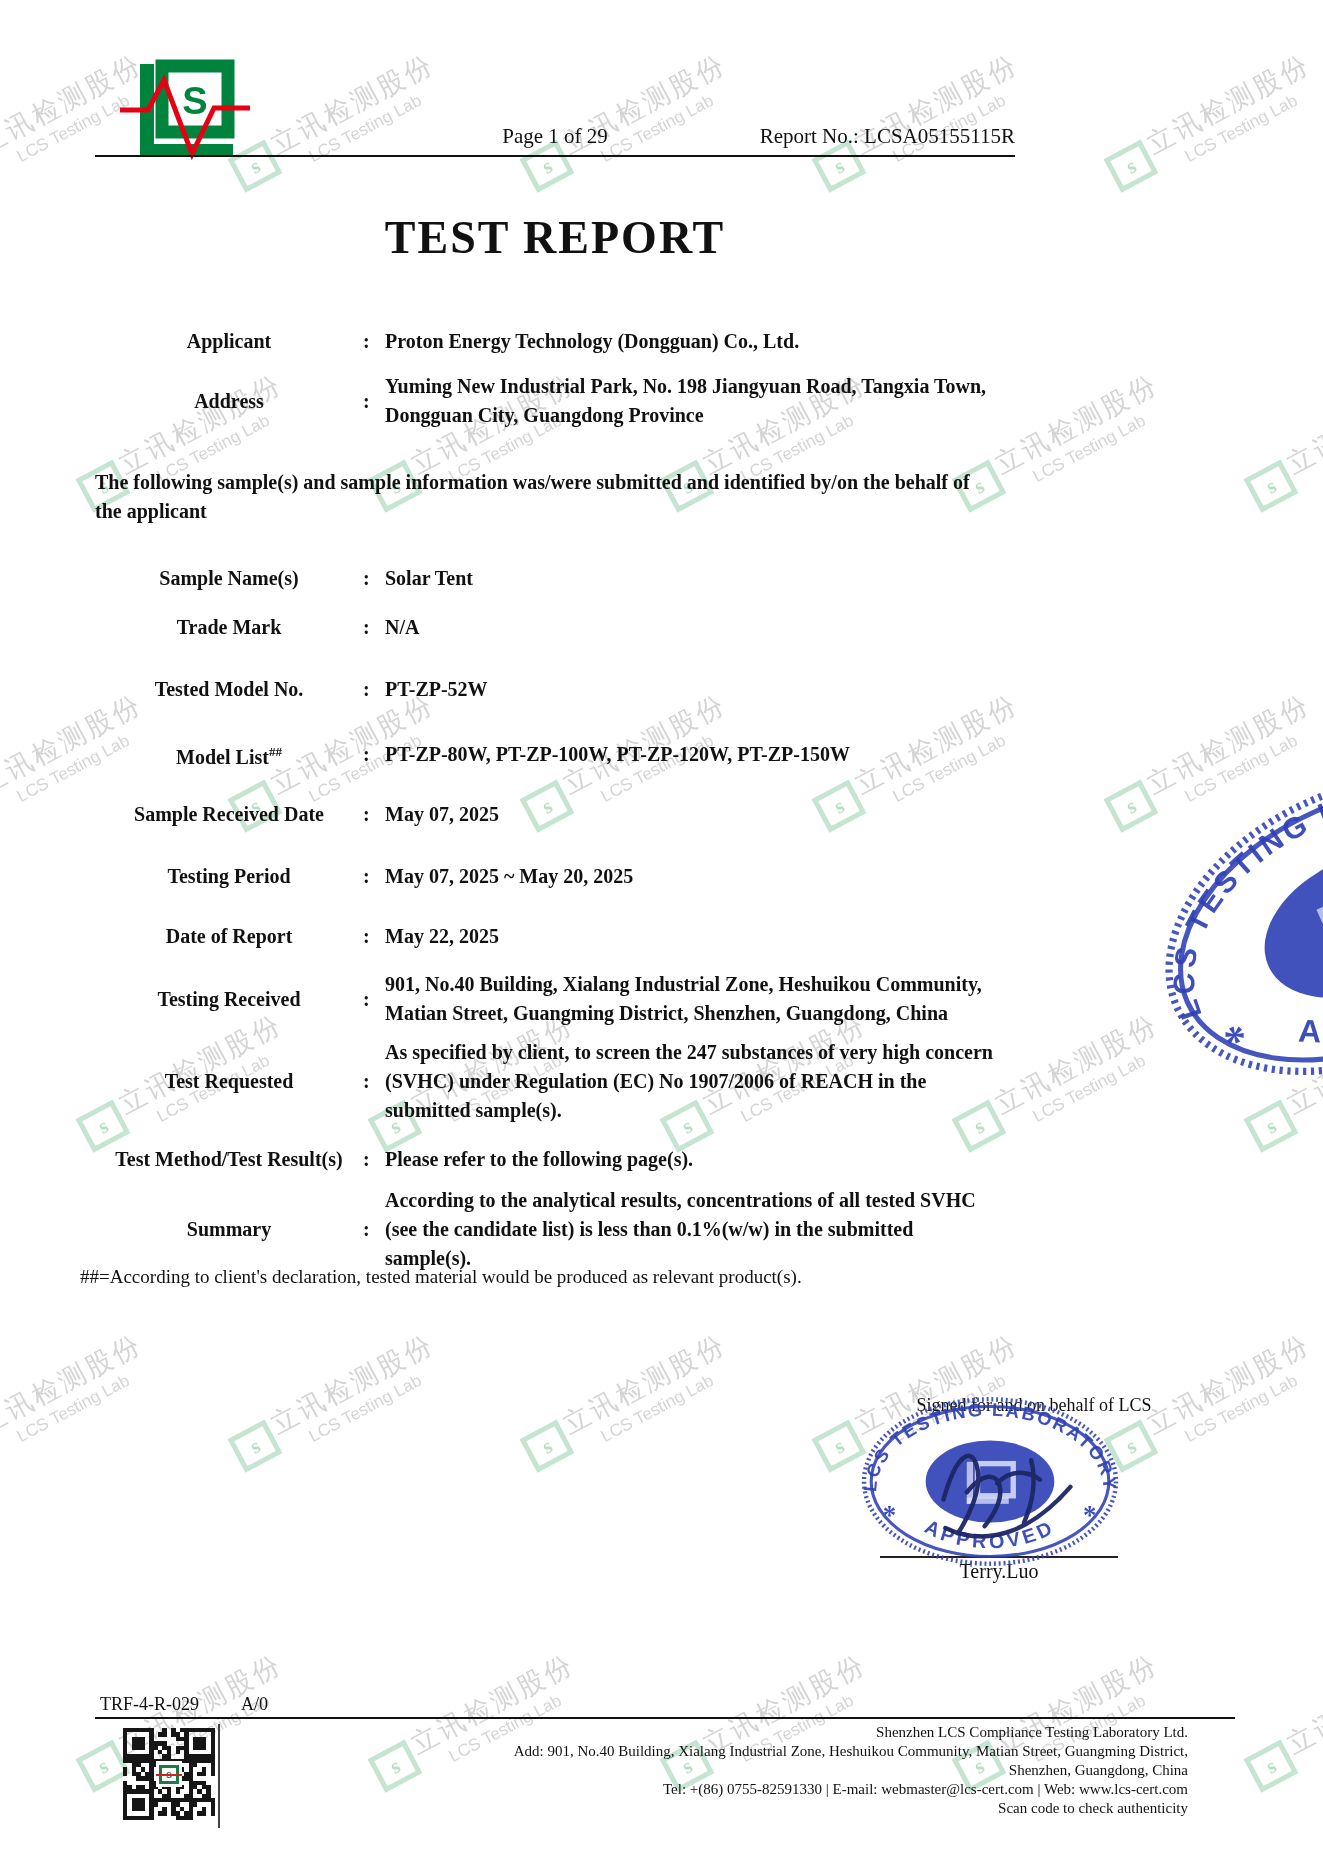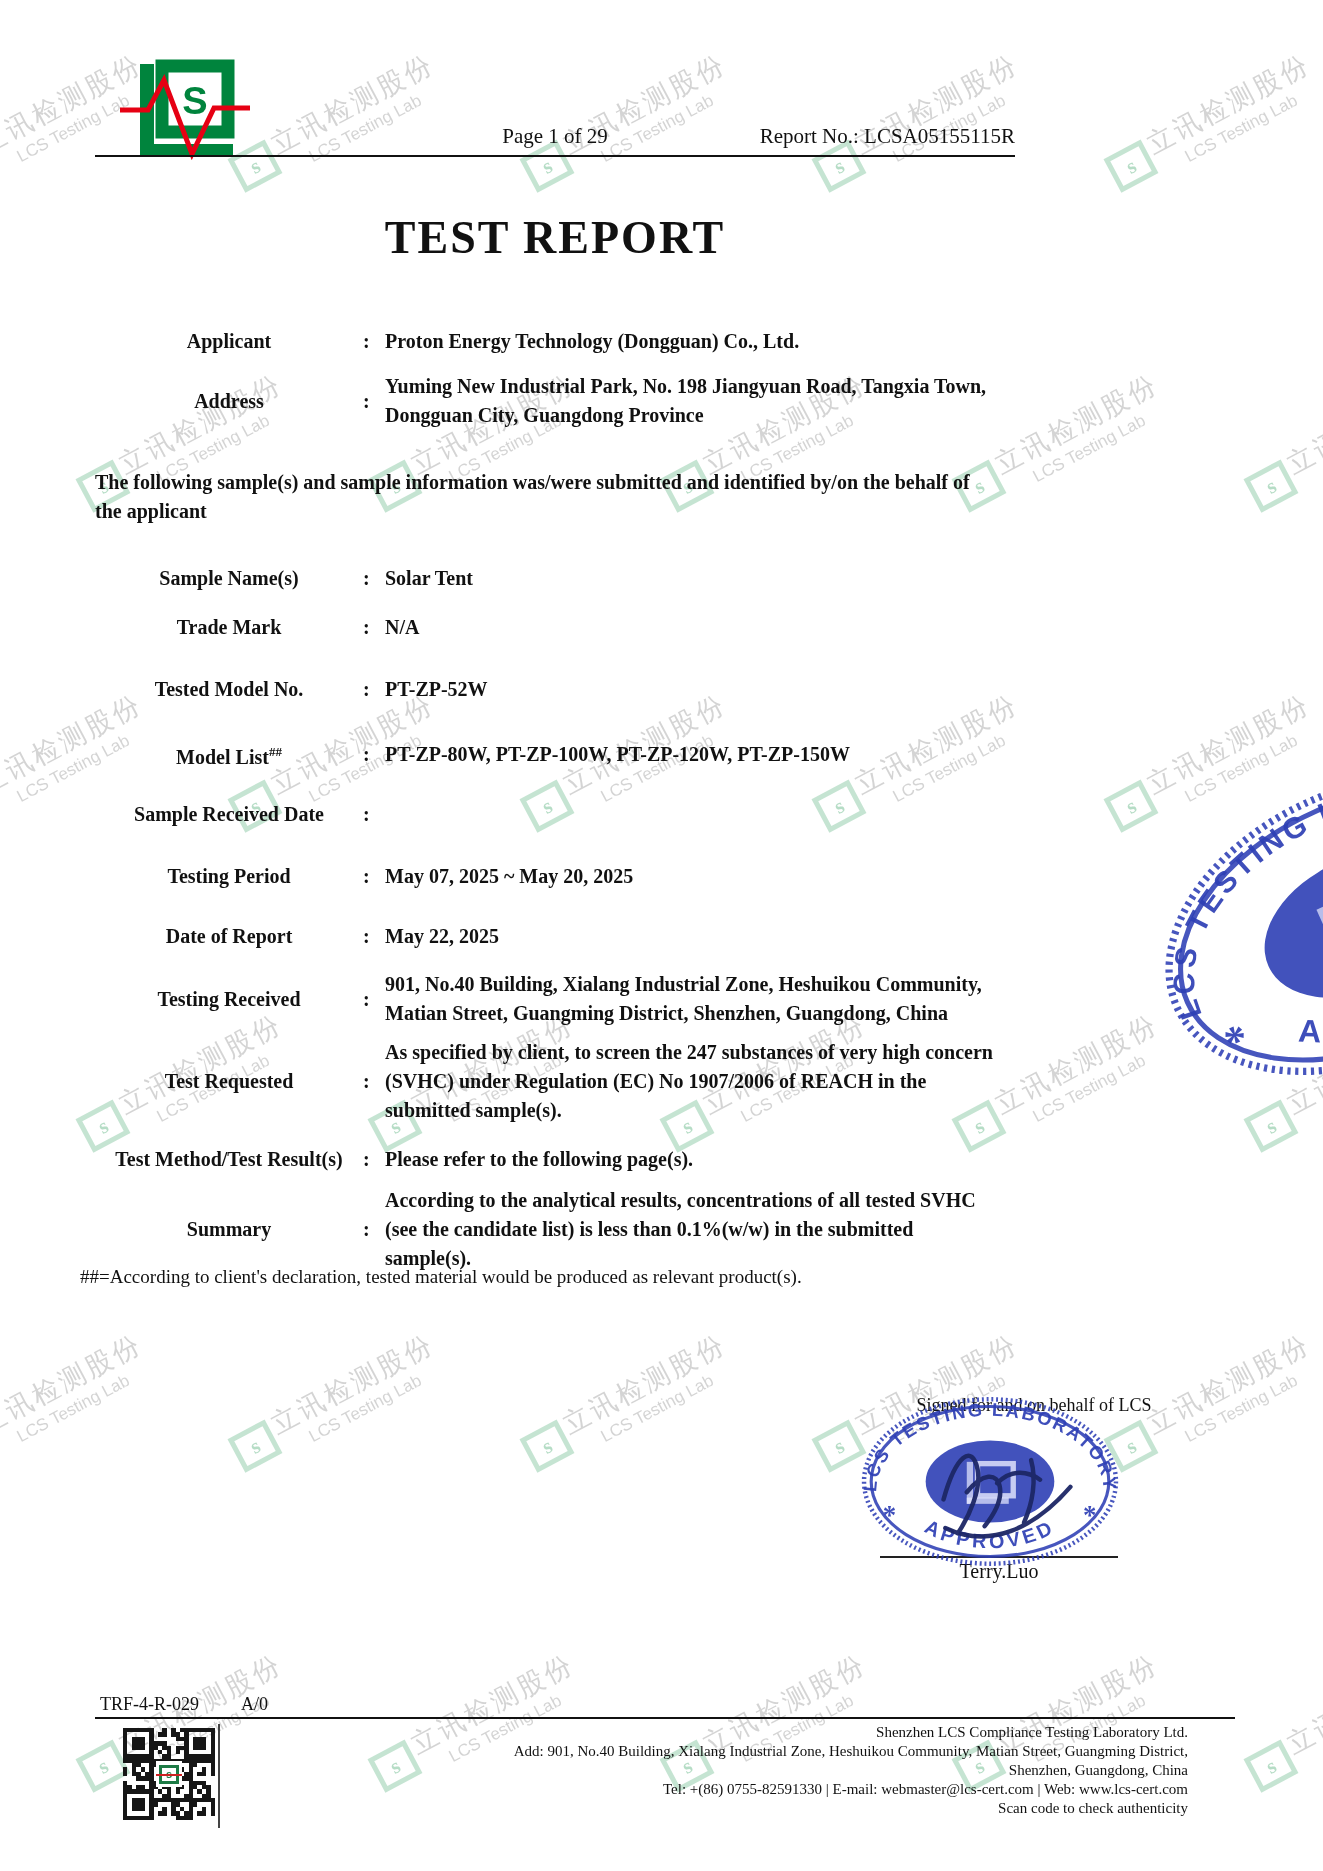--- a/index.html
+++ b/index.html
@@ -268,20 +268,23 @@
     <div class="lab"><span>Model List</span><sup class="hh">##</sup></div>
     <div class="colon">:</div>
     <div class="val">
         <div class="vl">PT-ZP-80W, PT-ZP-100W, PT-ZP-120W, PT-ZP-150W</div>
       </div>
   </div>
 
   <div class="row" style="top:800px">
     <div class="lab">Sample Received Date</div>
     <div class="colon">:</div>
+    <div class="val">
+        <div class="vl">May 07, 2025</div>
+      </div>
   </div>
 
   <div class="row" style="top:862px">
     <div class="lab">Testing Period</div>
     <div class="colon">:</div>
     <div class="val">
         <div class="vl">May 07, 2025 ~ May 20, 2025</div>
       </div>
   </div>
 

